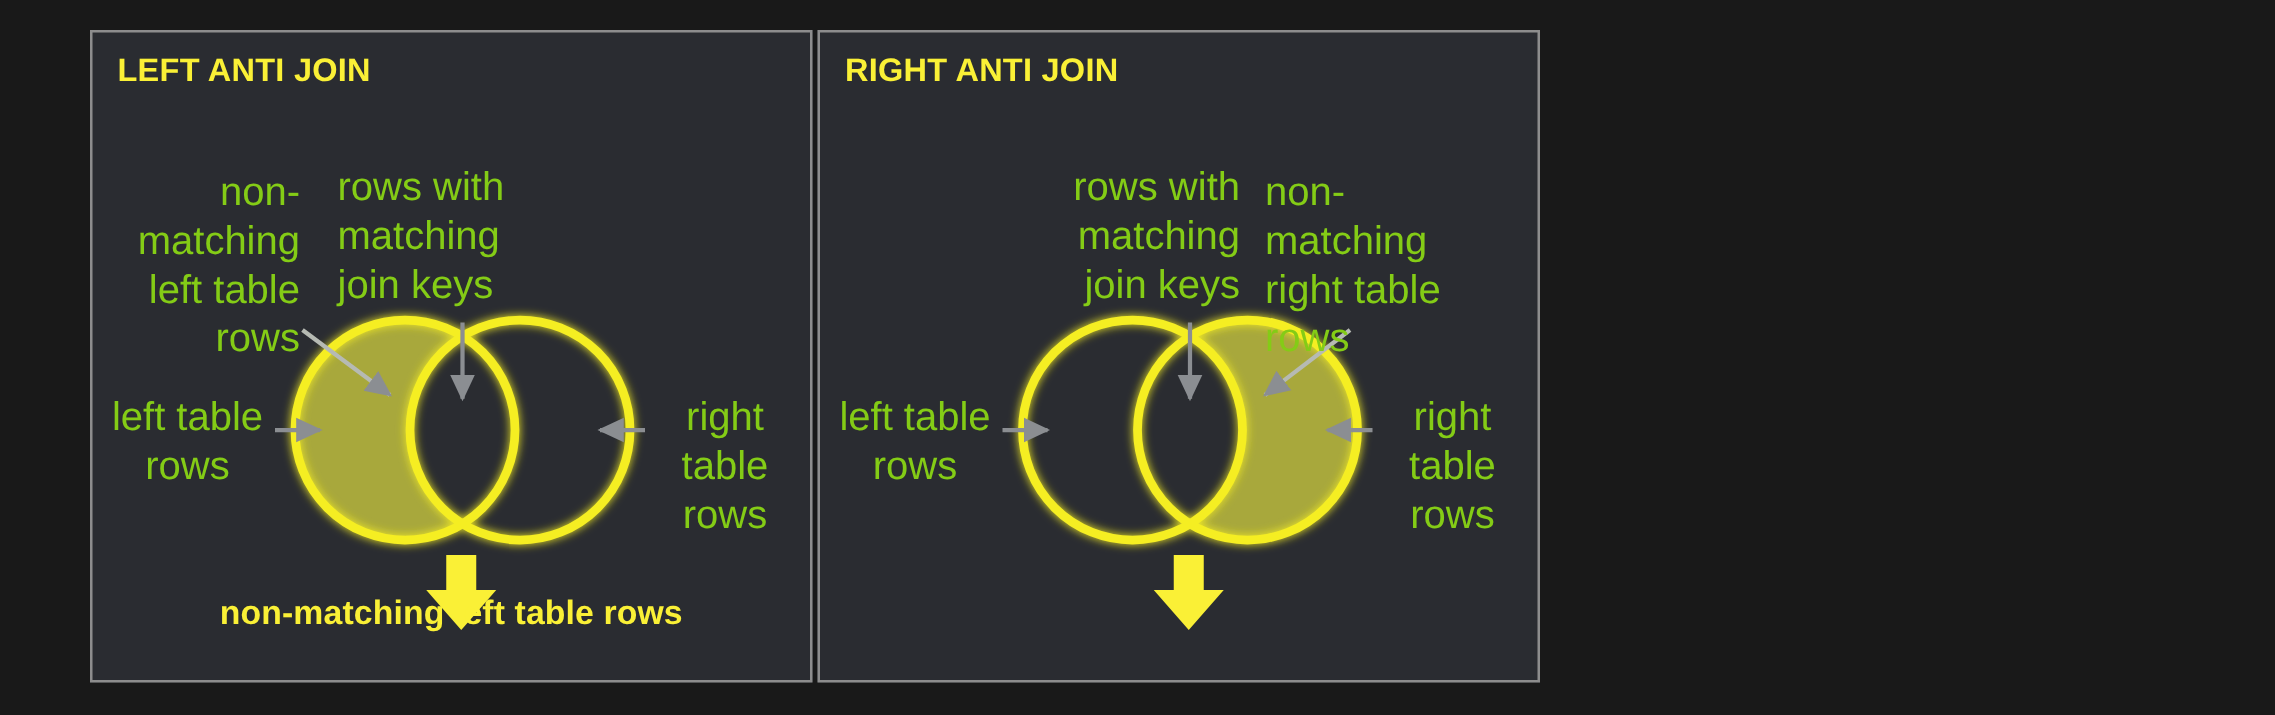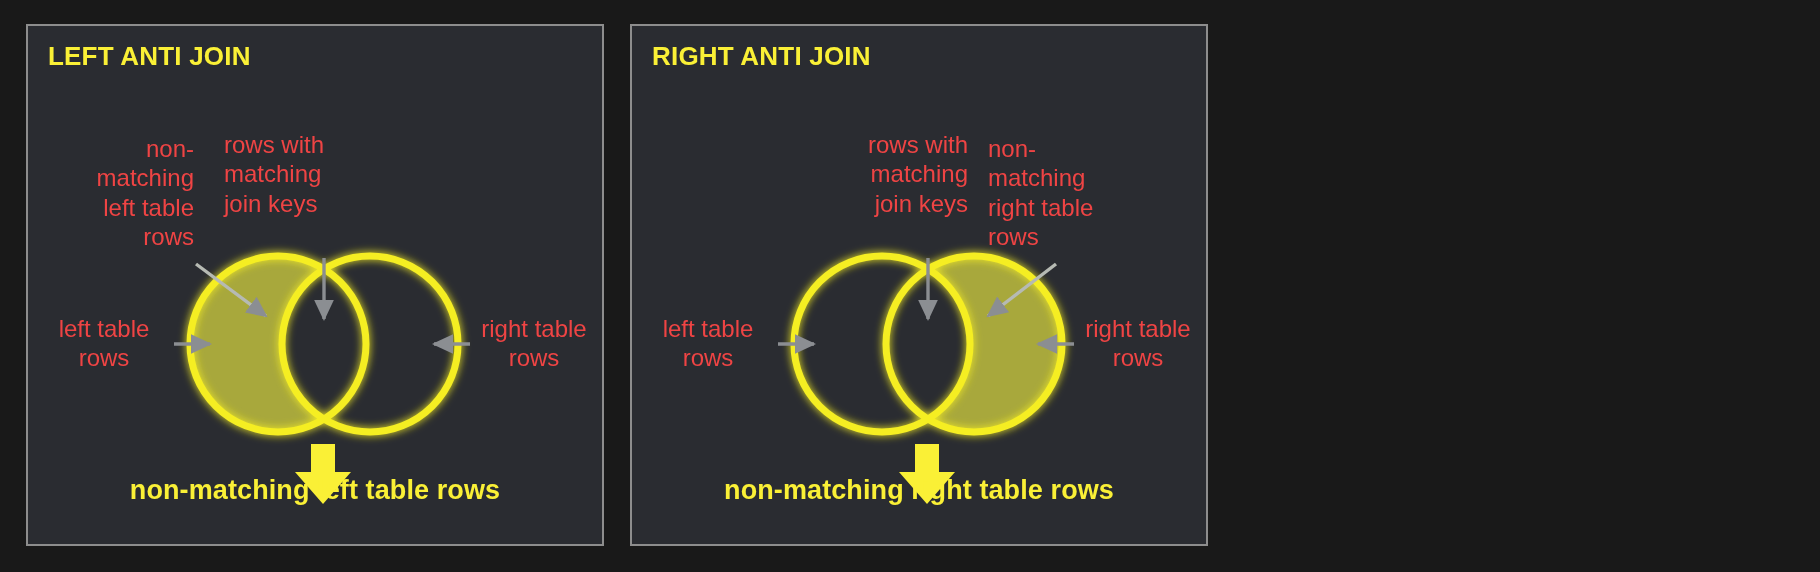--- a/index.html
+++ b/index.html
@@ -23,23 +23,24 @@
   }
   .panel {
     position: absolute;
     top: 24px;
     width: 578px;
     height: 522px;
     background: #2a2c31;
     border: 2px solid #8d8d8d;
     box-sizing: border-box;
     overflow: hidden;
+    margin-left: 46px;
   }
   #panel-left  { left: 26px; }
-  #panel-right { left: 630px; }
+  #panel-right { left: 608px; }
 
   .panel-title {
     position: absolute;
     left: 20px;
     top: 15px;
     font-size: 26px;
     font-weight: bold;
     color: #faf036;
     letter-spacing: 0.2px;
     white-space: nowrap;
@@ -48,22 +49,22 @@
   .svg-area {
     position: absolute;
     left: 0;
     top: 0;
     width: 578px;
     height: 522px;
   }
 
   .lbl {
     position: absolute;
-    color: #ef4444;
-    font-size: 24px;
+    color: #84cc16;
+    font-size: 32px;
     line-height: 1.22;
     white-space: pre-line;
   }
   .lbl.center { text-align: center; }
   .lbl.right  { text-align: right; }
   .lbl.left   { text-align: left; }
 
   .caption {
     position: absolute;
     left: 0;
@@ -192,16 +193,15 @@
 matching
 right table
 rows</div>
 
     <div class="lbl center" style="left:6px; top:288px; width:140px;">left table
 rows</div>
 
     <div class="lbl center" style="left:436px; top:288px; width:140px;">right table
 rows</div>
 
-    <div class="caption">non-matching right table rows</div>
   </div>
 
 </div>
 
 </body></html>

